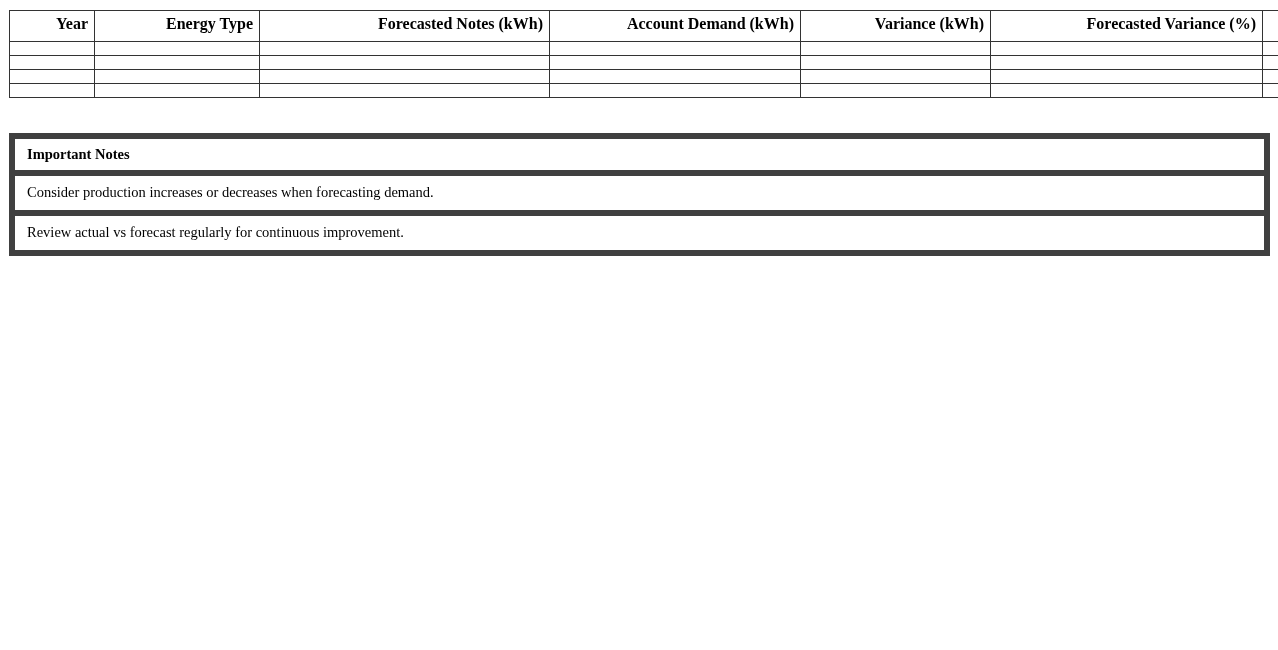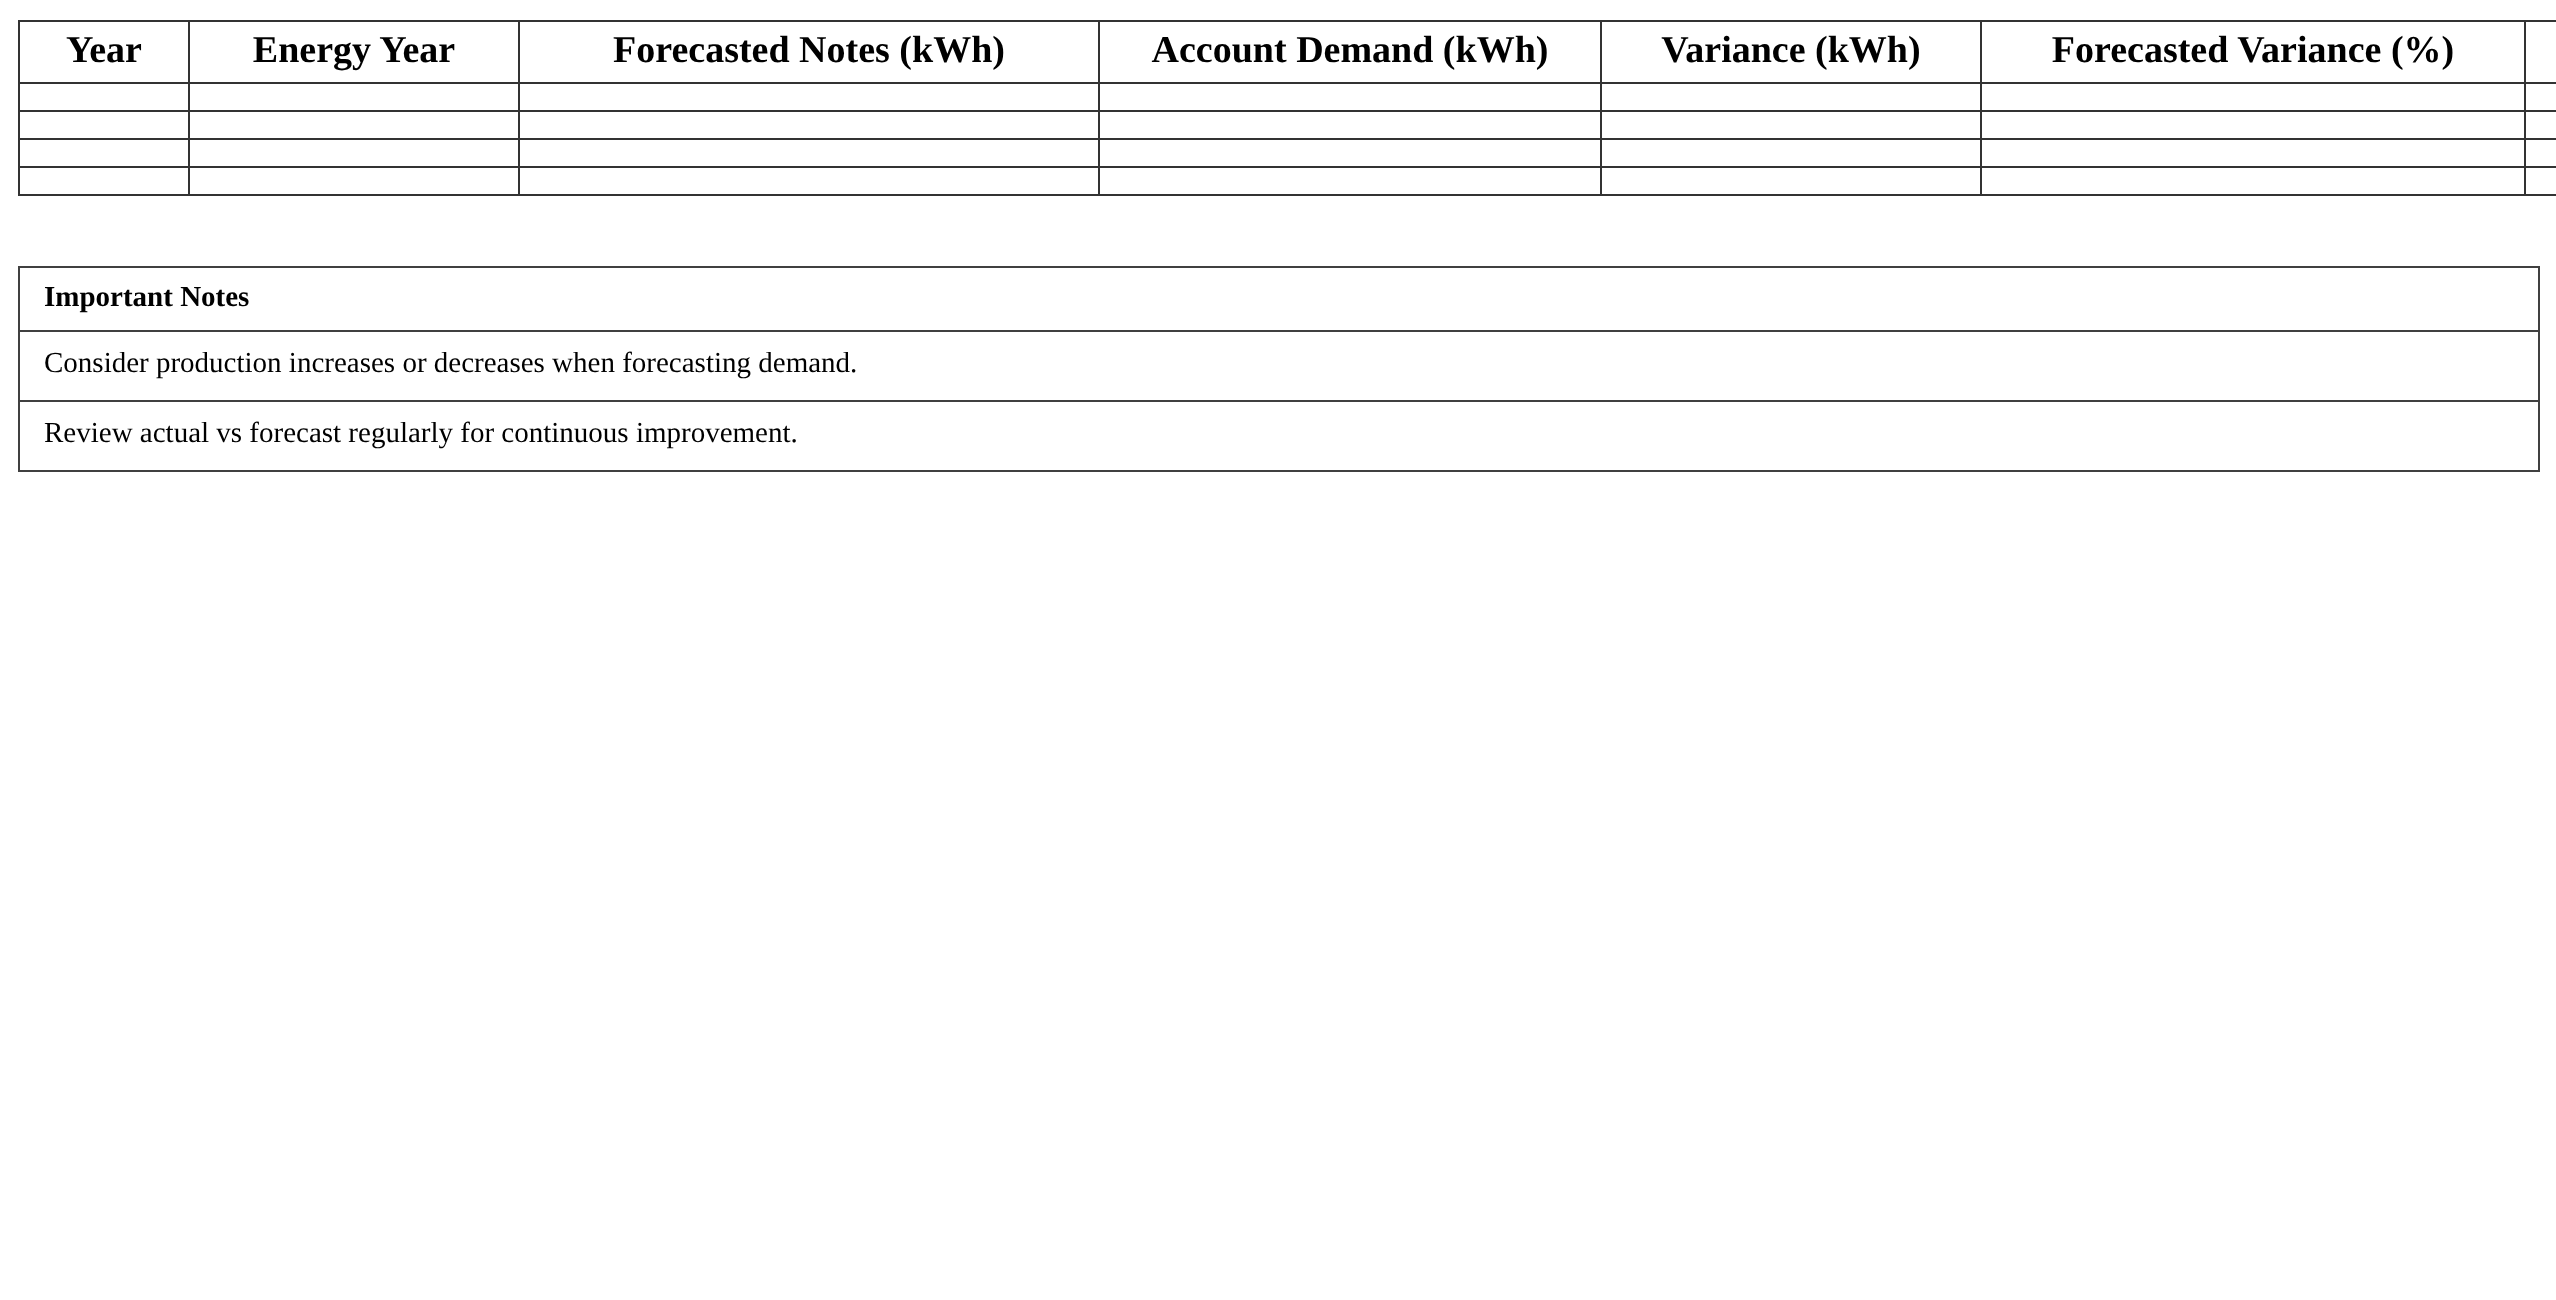--- a/index.html
+++ b/index.html
@@ -30,24 +30,24 @@
   }
   table.forecast {
     border-collapse: collapse;
     width: 1261px;
     table-layout: fixed;
   }
   table.forecast th,
   table.forecast td {
     border: 1px solid #333333;
     padding: 3px 6px;
-    font-size: 19px;
+    font-size: 16px;
     line-height: 1.25;
     vertical-align: top;
-    text-align: center;
+    text-align: right;
     background: #ffffff;
   }
   table.forecast th {
     font-weight: bold;
     height: 24px;
   }
   table.forecast td.empty {
     height: 13px;
     padding: 0 6px;
   }
@@ -68,21 +68,21 @@
     top: 133px;
     width: 1261px;
   }
   table.notes {
     border-collapse: collapse;
     width: 1261px;
     table-layout: fixed;
   }
   table.notes th,
   table.notes td {
-    border: 1px solid #404040;
+    border: 6px solid #404040;
     padding: 6px 12px;
     font-size: 14.5px;
     line-height: 1.3;
     text-align: left;
     background: #ffffff;
   }
   table.notes th {
     font-weight: bold;
     height: 18px;
   }
@@ -94,21 +94,21 @@
 </head>
 <body>
 
 <div class="page">
 
   <div class="forecast-wrap">
     <table class="forecast">
       <thead>
         <tr>
           <th class="c-year">Year</th>
-          <th class="c-type">Energy Year</th>
+          <th class="c-type">Energy Type</th>
           <th class="c-fore">Forecasted Notes (kWh)</th>
           <th class="c-act">Account Demand (kWh)</th>
           <th class="c-var">Variance (kWh)</th>
           <th class="c-pct">Forecasted Variance (%)</th>
           <th class="c-notes">Notes</th>
         </tr>
       </thead>
       <tbody>
         <tr>
           <td class="empty c-year"></td>

